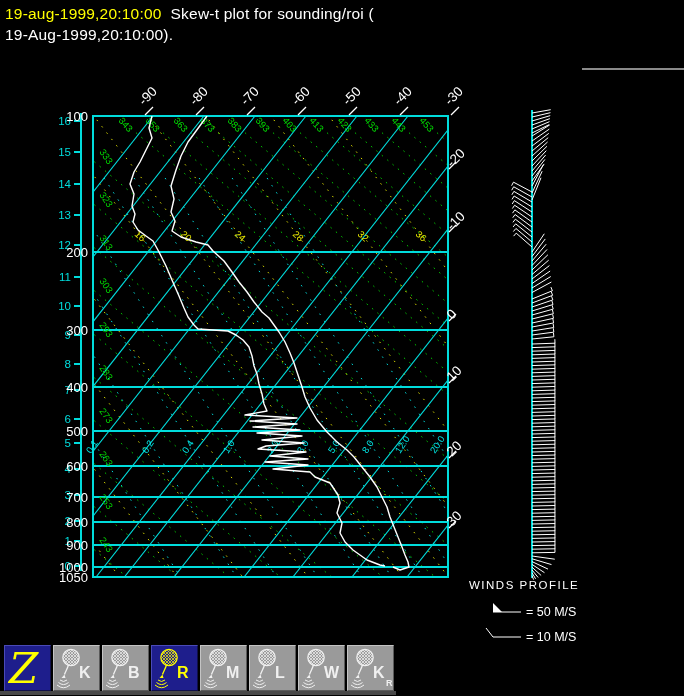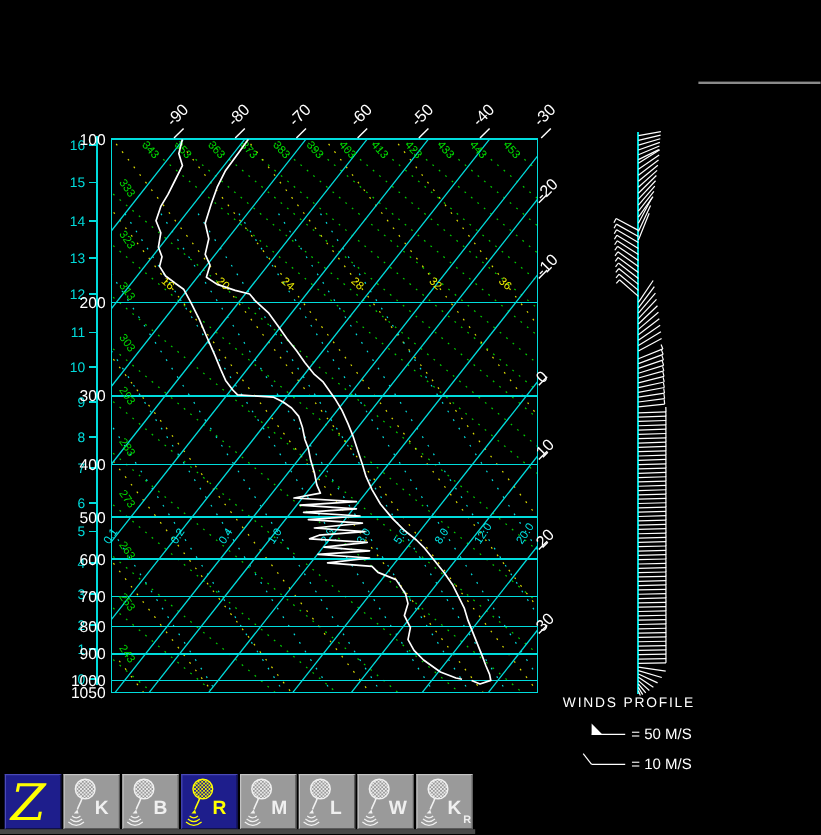--- a/index.html
+++ b/index.html
@@ -16,20 +16,22 @@
           border-top:1px solid #c4c4c4;border-left:1px solid #c4c4c4;
           border-right:1px solid #5a5a5a;border-bottom:1px solid #5a5a5a;}
   .tb-btn.active{background:#1e1e8c;border-top-color:#4a4ab8;border-left-color:#4a4ab8;
           border-right-color:#10104a;border-bottom-color:#10104a;}
   #toolbar-shadow{position:absolute;left:0px;top:691px;width:396px;height:4px;background:#484848;}
 </style>
 </head>
 <body>
 
 <div id="screen">
+  <div id="window-title"><span class="ts">19-aug-1999,20:10:00</span><span>  Skew-t plot for sounding/roi (</span>
+<span>19-Aug-1999,20:10:00).</span></div>
 
   <div id="divider"></div>
 
   <svg id="skewt-svg" width="684" height="642">
       <defs>
         <clipPath id="plotClip">
           <rect x="93" y="116" width="355" height="461"></rect>
         </clipPath>
       </defs>
       <g clip-path="url(#plotClip)">

